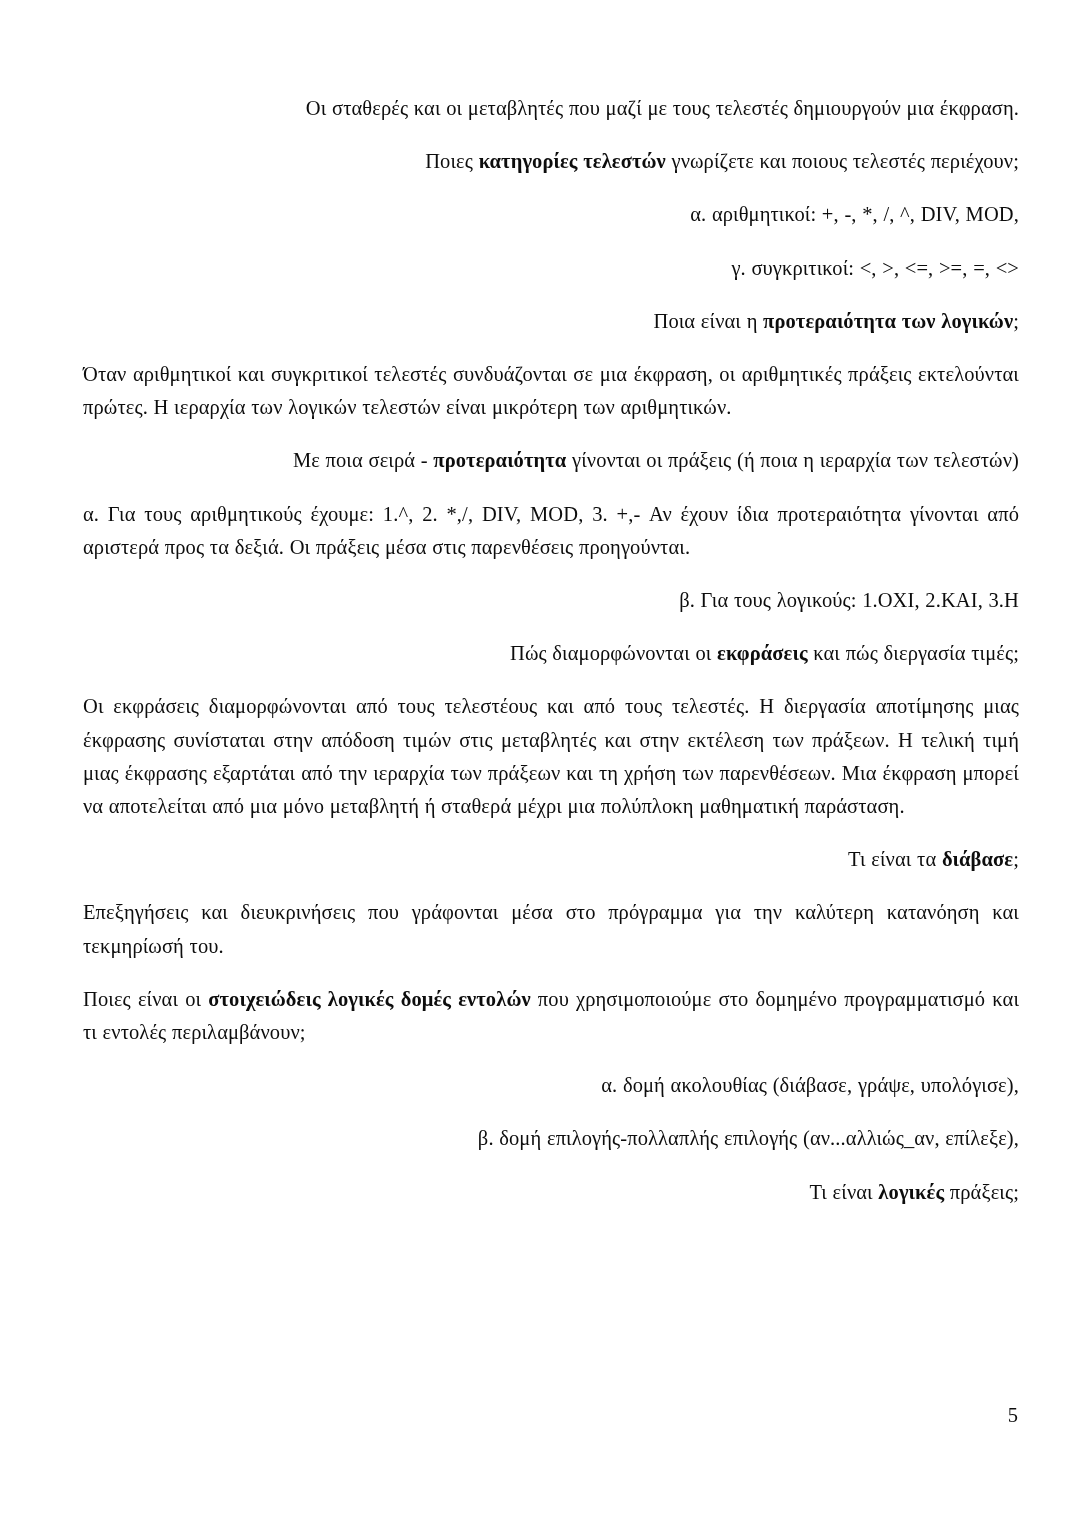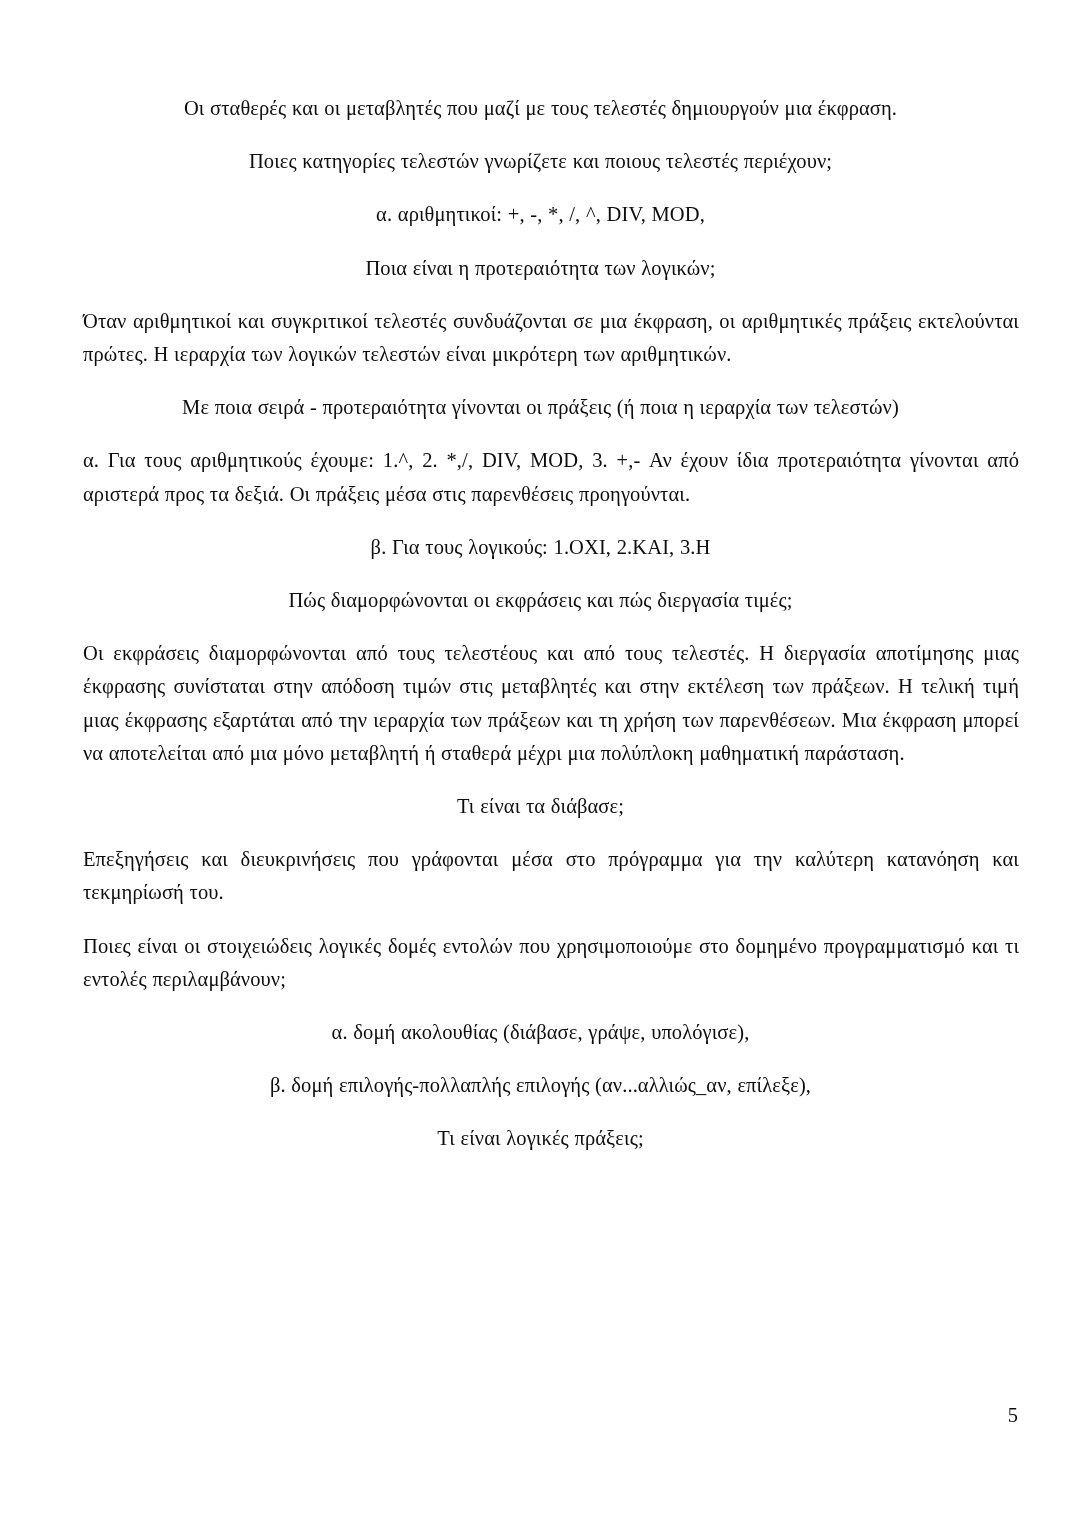--- a/index.html
+++ b/index.html
@@ -27,33 +27,33 @@
     position: absolute;
     left: 62px;
     top: 92px;
     width: 957px;
   }
 
   p.para {
     margin: 0 0 20px 0;
     font-size: 20.5px;
     line-height: 1.62;
-    text-align: center;
+    text-align: right;
     letter-spacing: 0.005em;
     word-spacing: 0.02em;
   }
 
   p.justify {
     text-align: justify;
     text-justify: inter-word;
     margin-left: 21px;
   }
 
   b, strong {
-    font-weight: normal;
+    font-weight: bold;
   }
 
   .page-number {
     position: absolute;
     right: 62px;
     top: 1404px;
     font-size: 20.5px;
     font-family: "Liberation Serif", "DejaVu Serif", serif;
     color: #0d0d0d;
     text-align: right;
@@ -61,20 +61,21 @@
 </style>
 </head>
 <body>
 
 <div class="page">
 
   <div class="content">
       <p class="para"><span>Οι σταθερές και οι μεταβλητές  που μαζί με τους τελεστές δημιουργούν μια έκφραση.</span></p>
       <p class="para"><span>Ποιες </span><strong>κατηγορίες τελεστών</strong><span> γνωρίζετε και ποιους τελεστές περιέχουν;</span></p>
       <p class="para"><span>α. αριθμητικοί: +, -, *, /, ^, DIV, MOD,</span></p>
+      <p class="para"><span>γ. συγκριτικοί: &lt;,  &gt;,  &lt;=,  &gt;=,  =,  &lt;&gt;</span></p>
       <p class="para"><span>Ποια είναι η </span><strong>προτεραιότητα  των λογικών</strong><span>;</span></p>
       <p class="para justify"><span>Όταν αριθμητικοί και συγκριτικοί τελεστές συνδυάζονται σε μια έκφραση, οι αριθμητικές πράξεις εκτελούνται πρώτες. Η ιεραρχία των λογικών τελεστών είναι μικρότερη των αριθμητικών.</span></p>
       <p class="para"><span>Με ποια σειρά - </span><strong>προτεραιότητα</strong><span> γίνονται οι πράξεις (ή ποια η ιεραρχία των τελεστών)</span></p>
       <p class="para justify"><span>α. Για τους αριθμητικούς έχουμε: 1.^,  2. *,/, DIV, MOD,  3. +,-  Αν έχουν ίδια προτεραιότητα γίνονται από αριστερά προς τα δεξιά. Οι πράξεις μέσα στις παρενθέσεις προηγούνται.</span></p>
       <p class="para"><span>β. Για τους λογικούς: 1.ΟΧΙ, 2.ΚΑΙ, 3.Η</span></p>
       <p class="para"><span>Πώς διαμορφώνονται οι </span><strong>εκφράσεις</strong><span> και πώς διεργασία τιμές;</span></p>
       <p class="para justify"><span>Οι εκφράσεις διαμορφώνονται από τους τελεστέους και από τους τελεστές. Η διεργασία αποτίμησης μιας έκφρασης συνίσταται στην απόδοση τιμών στις μεταβλητές και στην εκτέλεση των πράξεων. Η τελική τιμή μιας έκφρασης εξαρτάται από την ιεραρχία των πράξεων και τη χρήση των παρενθέσεων. Μια έκφραση μπορεί να αποτελείται από μια μόνο μεταβλητή ή σταθερά μέχρι μια πολύπλοκη μαθηματική παράσταση.</span></p>
       <p class="para"><span>Τι είναι τα </span><strong>διάβασε</strong><span>;</span></p>
       <p class="para justify"><span>Επεξηγήσεις και διευκρινήσεις που γράφονται μέσα στο πρόγραμμα για την καλύτερη κατανόηση και τεκμηρίωσή του.</span></p>
       <p class="para justify"><span>Ποιες είναι οι </span><strong>στοιχειώδεις λογικές δομές εντολών</strong><span> που χρησιμοποιούμε στο δομημένο προγραμματισμό και τι εντολές περιλαμβάνουν;</span></p>

